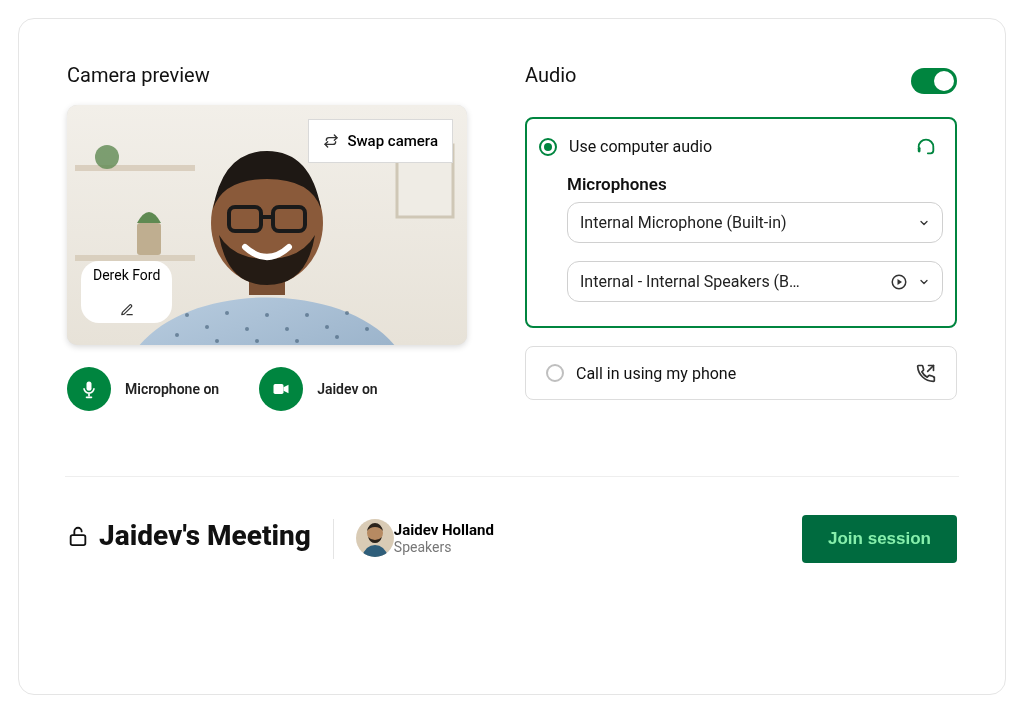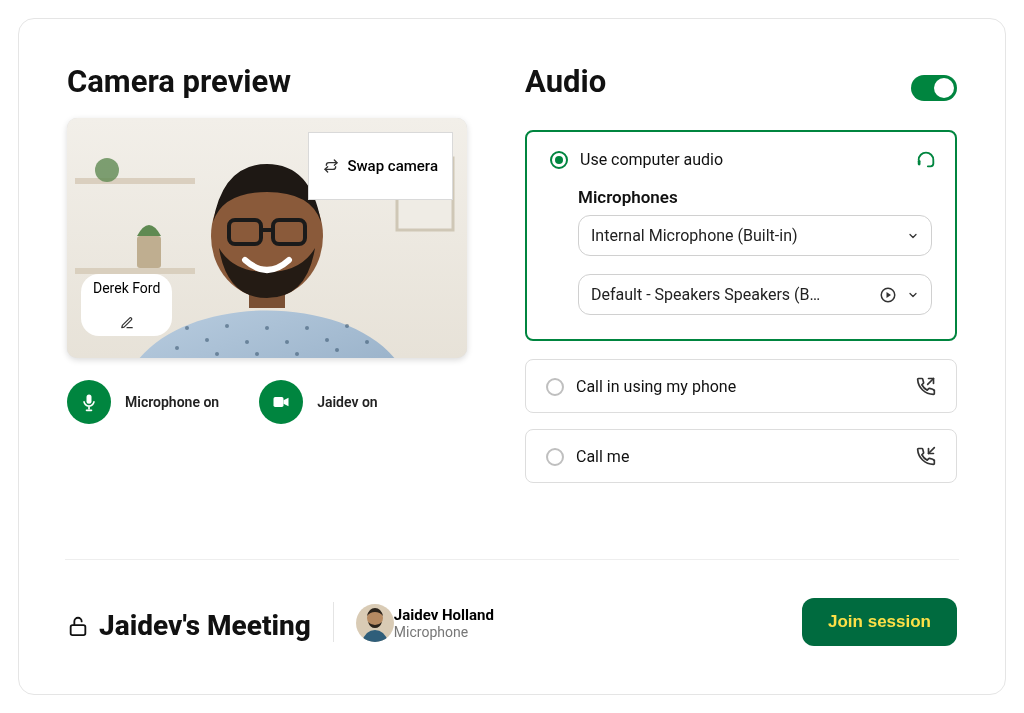--- a/index.html
+++ b/index.html
@@ -9,36 +9,36 @@
     left: 18px; top: 18px;
     width: 988px; height: 677px;
     border: 1px solid #e5e5e5;
     border-radius: 16px;
     padding: 44px 48px 40px 48px;
   }
   .columns { display: flex; gap: 58px; }
   .col-left { width: 400px; }
   .col-right { flex: 1; }
 
-  .section-title { font-size: 31px; font-weight: 700; color: #111; margin-bottom: 18px; }
+  .section-title { font-size: 20px; font-weight: 400; color: #111; margin-bottom: 18px; }
 
   
   .preview {
     position: relative;
     width: 400px; height: 240px;
     border-radius: 10px;
     overflow: hidden;
     background: #ddd;
     box-shadow: 0 2px 6px rgba(0,0,0,0.15);
   }
   .preview svg { width: 100%; height: 100%; display: block; }
   .swap-btn {
     position: absolute; top: 14px; right: 14px;
     background: #fff; border: 1px solid #d9d9d9; border-radius: 0;
-    padding: 24px 14px; font-size: 15px; font-weight: 500;
+    padding: 12px 14px; font-size: 15px; font-weight: 500;
     display: flex; align-items: center; gap: 8px; cursor: pointer;
   }
   .name-chip {
     position: absolute; bottom: 22px; left: 14px;
     background: #fff; border-radius: 18px;
     padding: 6px 12px; font-size: 14px;
     display: flex; align-items: center; gap: 20px; flex-direction: column;
   }
   .controls-row { display: flex; gap: 40px; margin-top: 22px; }
   .ctrl { display: flex; align-items: center; gap: 14px; }
@@ -55,21 +55,21 @@
     width: 46px; height: 26px; border-radius: 13px; background: #00853f;
     position: relative; cursor: pointer;
   }
   .toggle::after {
     content: ""; position: absolute; right: 3px; top: 3px;
     width: 20px; height: 20px; border-radius: 50%; background: #fff;
   }
 
   .option-box {
     border: 1px solid #ddd; border-radius: 8px;
-    padding: 18px 23px; margin-bottom: 18px;
+    padding: 18px 12px; margin-bottom: 18px;
     position: relative;
   }
   .option-box.selected { border: 2px solid #00853f; }
   .option-row { display: flex; align-items: center; gap: 12px; }
   .radio {
     width: 18px; height: 18px; border-radius: 50%;
     border: 2px solid #bfbfbf; flex-shrink: 0;
     display: flex; align-items: center; justify-content: center;
   }
   .radio.checked { border-color: #00853f; }
@@ -86,43 +86,43 @@
     padding: 10px 12px; font-size: 16px; color: #222;
     display: flex; align-items: center; justify-content: space-between;
     cursor: pointer; background: #fff;
   }
   .dropdown .dd-right { display: flex; align-items: center; gap: 10px; }
   .chev { width: 12px; height: 12px; }
 
   .option-simple {
     border: 1px solid #ddd; border-radius: 8px;
     padding: 16px 20px; margin-bottom: 16px;
-    display: flex; align-items: flex-end; justify-content: space-between;
+    display: flex; align-items: center; justify-content: space-between;
     cursor: pointer;
   }
 
   
   .divider { height: 1px; background: #eee; margin: 60px -2px 0 -2px; }
   .footer {
     display: flex; align-items: center; justify-content: space-between;
     margin-top: 38px;
   }
-  .footer-left { display: flex; align-items: flex-end; gap: 22px; }
+  .footer-left { display: flex; align-items: flex-start; gap: 22px; }
   .meeting-block { display: flex; align-items: center; gap: 10px; }
   .meeting-title { font-size: 28px; font-weight: 800; color: #111; }
   .vdiv { width: 1px; height: 40px; background: #e4e4e4; }
   .organizer { display: flex; align-items: center; gap: 0; }
   .avatar {
     width: 38px; height: 38px; border-radius: 50%; overflow: hidden;
     flex-shrink: 0;
   }
   .org-name { font-size: 15px; font-weight: 700; }
   .org-role { font-size: 14px; color: #777; }
   .join-btn {
-    background: #006b3f; color: #fde047; border: none; border-radius: 12px;
+    background: #006b3f; color: #86efac; border: none; border-radius: 4px;
     padding: 14px 26px; font-size: 17px; font-weight: 600; cursor: pointer;
   }
 
   .icon { display: inline-flex; }
 </style>
 </head>
 <body>
 
 <div class="card">
   <div class="columns">
@@ -267,21 +267,21 @@
             <span class="icon">
               <svg class="chev" viewBox="0 0 24 24" fill="none" stroke="#333" stroke-width="2.5" stroke-linecap="round" stroke-linejoin="round">
                   <polyline points="6 9 12 15 18 9"></polyline>
                 </svg>
             </span>
           </div>
         </div>
 
         <div class="sub-block" style="margin-bottom:6px">
           <div class="dropdown">
-            <span>Default - Speakers Speakers (B…</span>
+            <span>Internal - Internal Speakers (B…</span>
             <span class="dd-right">
               <span class="icon">
                 <svg width="18" height="18" viewBox="0 0 24 24" fill="none" stroke="#333" stroke-width="2">
                   <circle cx="12" cy="12" r="9"></circle>
                   <polygon points="10,8 16,12 10,16" fill="#333" stroke="none"></polygon>
                 </svg>
               </span>
               <span class="icon">
                 <svg class="chev" viewBox="0 0 24 24" fill="none" stroke="#333" stroke-width="2.5" stroke-linecap="round" stroke-linejoin="round">
                     <polyline points="6 9 12 15 18 9"></polyline>
@@ -299,33 +299,20 @@
         </div>
         <span class="icon">
           <svg width="20" height="20" viewBox="0 0 24 24" fill="none" stroke="#333" stroke-width="2" stroke-linecap="round" stroke-linejoin="round">
             <path d="M22 16.92V21a1 1 0 0 1-1.09 1A19 19 0 0 1 2 4.09 1 1 0 0 1 3 3h4.09a1 1 0 0 1 1 .75l1 4a1 1 0 0 1-.29 1L7 10.5a15 15 0 0 0 6.5 6.5l1.7-1.8a1 1 0 0 1 1-.29l4 1a1 1 0 0 1 .8 1z"></path>
             <polyline points="15 3 21 3 21 9"></polyline>
               <line x1="14" y1="10" x2="21" y2="3"></line>
           </svg>
         </span>
       </div>
 
-      <div class="option-simple">
-        <div class="option-row">
-          <div class="radio"></div>
-          <span class="option-label">Call me</span>
-        </div>
-        <span class="icon">
-          <svg width="20" height="20" viewBox="0 0 24 24" fill="none" stroke="#333" stroke-width="2" stroke-linecap="round" stroke-linejoin="round">
-            <path d="M22 16.92V21a1 1 0 0 1-1.09 1A19 19 0 0 1 2 4.09 1 1 0 0 1 3 3h4.09a1 1 0 0 1 1 .75l1 4a1 1 0 0 1-.29 1L7 10.5a15 15 0 0 0 6.5 6.5l1.7-1.8a1 1 0 0 1 1-.29l4 1a1 1 0 0 1 .8 1z"></path>
-            <polyline points="21 9 15 9 15 3"></polyline>
-              <line x1="22" y1="2" x2="15" y2="9"></line>
-          </svg>
-        </span>
-      </div>
     </div>
   </div>
 
   <div class="divider"></div>
 
   <div class="footer">
     <div class="footer-left">
       <div class="meeting-block">
         <span class="icon">
           <svg width="22" height="26" viewBox="0 0 24 24" fill="none" stroke="#111" stroke-width="2" stroke-linecap="round">
@@ -341,19 +328,19 @@
           <svg viewBox="0 0 38 38" width="38" height="38">
             <rect width="38" height="38" fill="#d9cbb5"></rect>
             <circle cx="19" cy="14" r="8" fill="#b68a62"></circle>
             <path d="M11 12 q2 -8 8 -8 q6 0 8 8 q-3 -4 -8 -4 q-5 0 -8 4" fill="#2b231b"></path>
             <path d="M12 18 q2 6 7 6 q5 0 7 -6 q-3 3 -7 3 q-4 0 -7 -3" fill="#2b231b"></path>
             <path d="M5 40 q4 -14 14 -14 q10 0 14 14" fill="#2f5e7a"></path>
           </svg>
         </div>
         <div>
           <div class="org-name">Jaidev Holland</div>
-          <div class="org-role">Microphone</div>
+          <div class="org-role">Speakers</div>
         </div>
       </div>
     </div>
     <button class="join-btn">Join session</button>
   </div>
 </div>
 
 </body></html>

